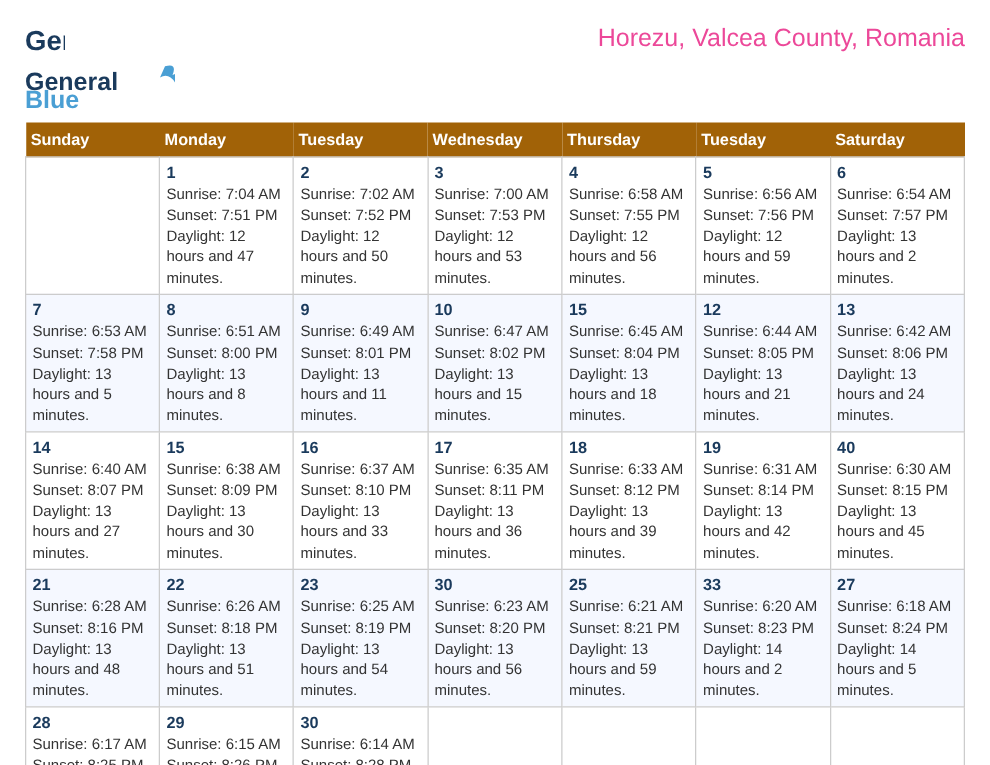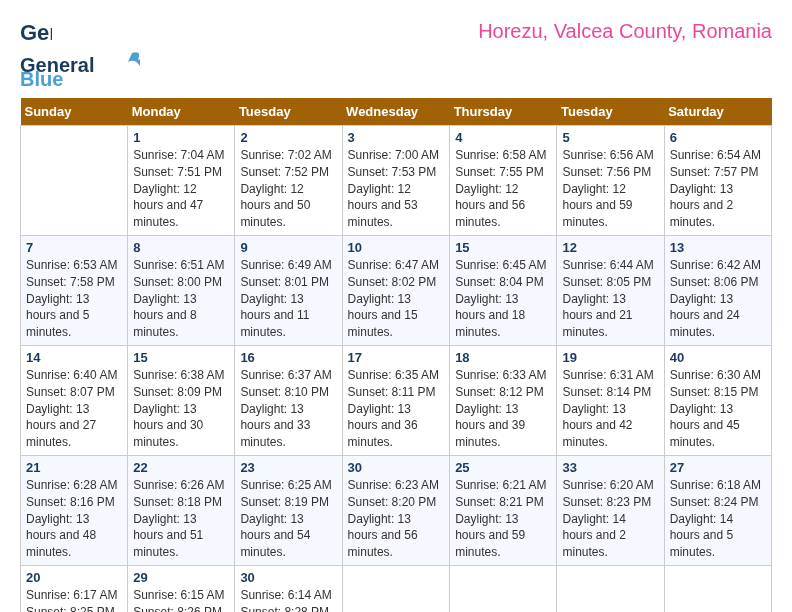--- a/index.html
+++ b/index.html
@@ -224,21 +224,21 @@
           <div class="day-number">33</div>
           <div class="day-info">Sunrise: 6:20 AM<br>Sunset: 8:23 PM<br>Daylight: 14 hours and 2 minutes.</div>
         </td>
         <td>
           <div class="day-number">27</div>
           <div class="day-info">Sunrise: 6:18 AM<br>Sunset: 8:24 PM<br>Daylight: 14 hours and 5 minutes.</div>
         </td>
       </tr>
       <tr>
         <td>
-          <div class="day-number">20</div>
+          <div class="day-number">28</div>
           <div class="day-info">Sunrise: 6:17 AM<br>Sunset: 8:25 PM<br>Daylight: 14 hours and 8 minutes.</div>
         </td>
         <td>
           <div class="day-number">29</div>
           <div class="day-info">Sunrise: 6:15 AM<br>Sunset: 8:26 PM<br>Daylight: 14 hours and 11 minutes.</div>
         </td>
         <td>
           <div class="day-number">30</div>
           <div class="day-info">Sunrise: 6:14 AM<br>Sunset: 8:28 PM<br>Daylight: 14 hours and 13 minutes.</div>
         </td>

